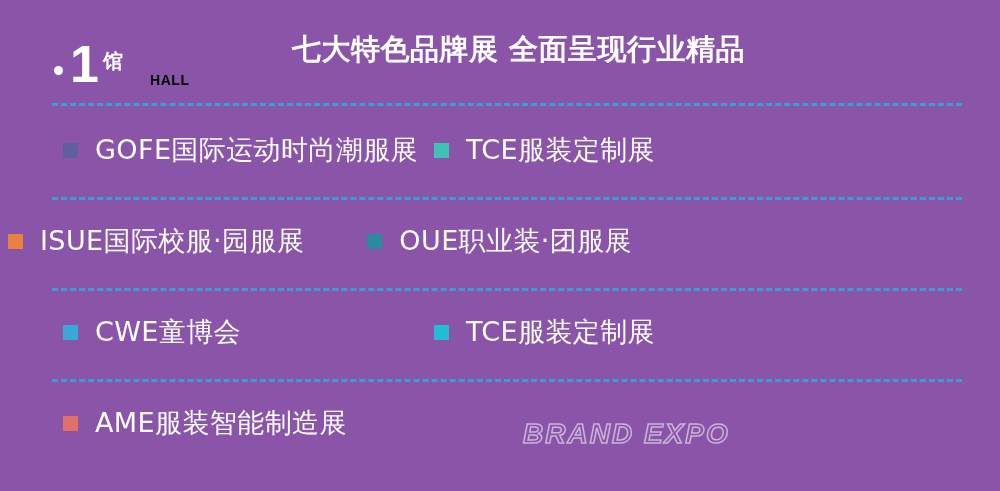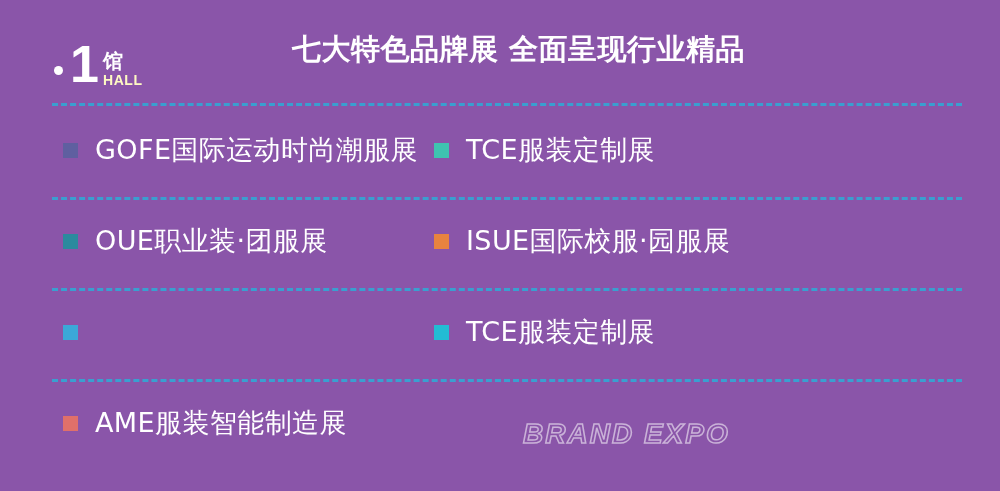--- a/index.html
+++ b/index.html
@@ -70,23 +70,24 @@
     font-size: 20px;
     line-height: 21px;
     font-weight: bold;
     color: #ffffff;
     font-family: "DejaVu Sans", "Liberation Sans", sans-serif;
   }
   .hall-en {
     font-size: 14px;
     line-height: 16px;
     font-weight: bold;
-    color: #fef9c3;
+    color: #000000;
     letter-spacing: 0.6px;
     font-family: "Liberation Sans", "DejaVu Sans", sans-serif;
+    margin-left: 47px;
   }
 
   .headline {
     position: absolute;
     left: 292px;
     top: 32px;
     font-size: 29px;
     line-height: 34px;
     font-weight: bold;
     color: #ffffff;
@@ -193,33 +194,34 @@
         <span class="bullet" style="background: rgb(95, 95, 160);"></span>
         <span class="item-label">GOFE国际运动时尚潮服展</span>
       </div>
       <div class="cell right">
         <span class="bullet" style="background: rgb(63, 195, 176);"></span>
         <span class="item-label">TCE服装定制展</span>
       </div>
     </div>
 
     <div class="row">
-      <div class="cell left">
-        <span class="bullet" style="background: rgb(43, 138, 158);"></span>
-        <span class="item-label">OUE职业装·团服展</span>
-      </div>
       <div class="cell right">
         <span class="bullet" style="background: rgb(232, 131, 63);"></span>
         <span class="item-label">ISUE国际校服·园服展</span>
       </div>
+      <div class="cell left">
+        <span class="bullet" style="background: rgb(43, 138, 158);"></span>
+        <span class="item-label">OUE职业装·团服展</span>
+      </div>
     </div>
 
     <div class="row">
       <div class="cell left">
         <span class="bullet" style="background: rgb(59, 168, 216);"></span>
+        <span class="item-label">CWE童博会</span>
       </div>
       <div class="cell right">
         <span class="bullet" style="background: rgb(34, 188, 212);"></span>
         <span class="item-label">TCE服装定制展</span>
       </div>
     </div>
 
     <div class="row">
       <div class="cell left">
         <span class="bullet" style="background: rgb(224, 112, 106);"></span>

